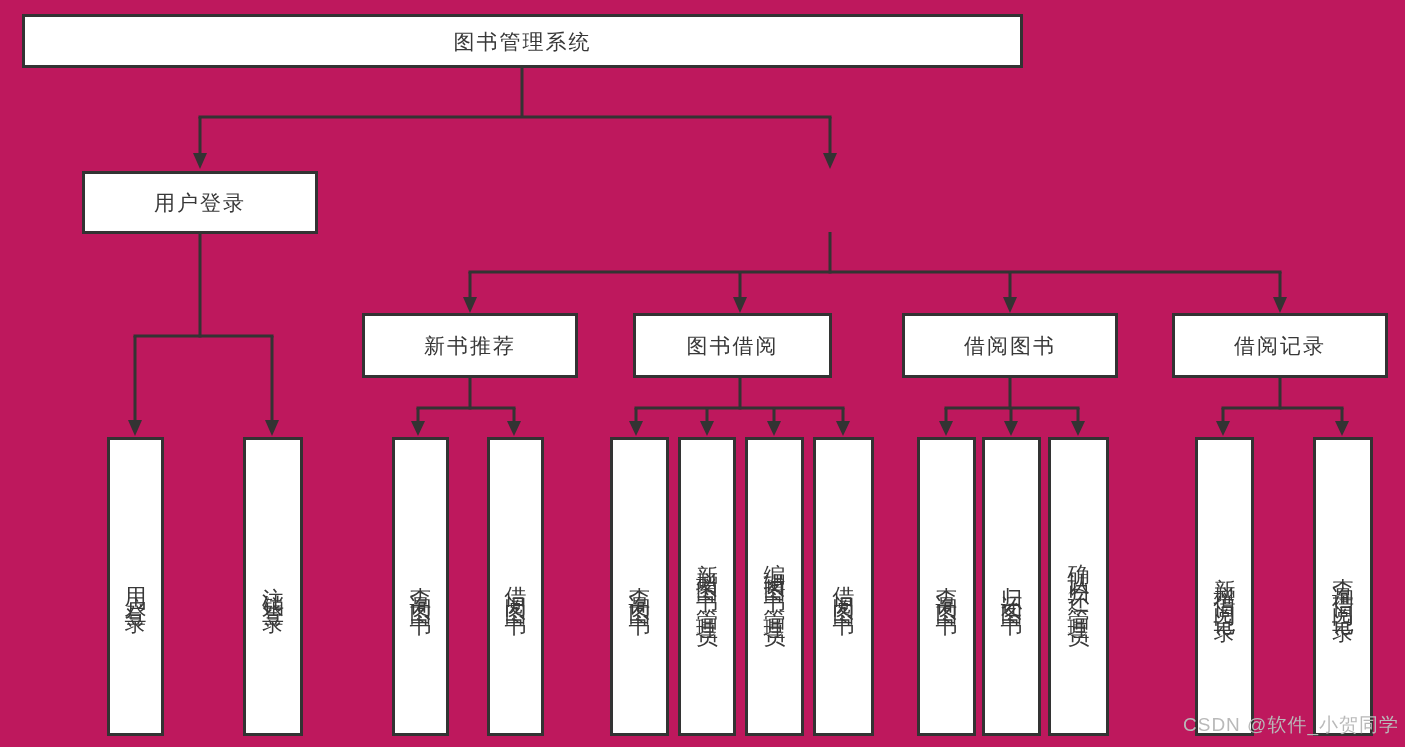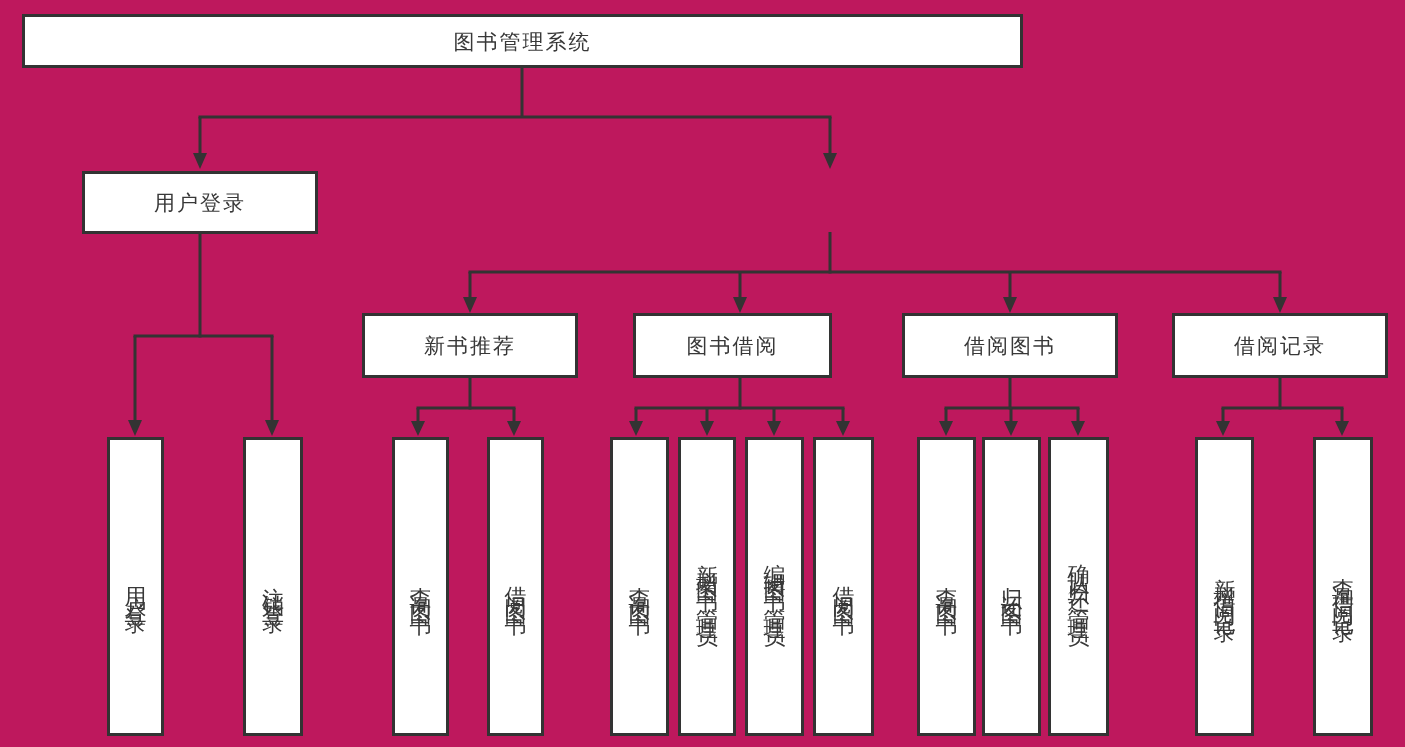--- a/index.html
+++ b/index.html
@@ -156,14 +156,15 @@
     <span class="vlabel">确认归还（管理员）</span>
   </div>
 
   <div class="node" style="left:1195px;top:437px;width:59px;height:299px;">
     <span class="vlabel">新增借阅记录</span>
   </div>
   <div class="node" style="left:1313px;top:437px;width:60px;height:299px;">
     <span class="vlabel">查询借阅记录</span>
   </div>
 
+  <div class="watermark">CSDN @软件_小贺同学</div>
 
 </div>
 
 </body></html>

